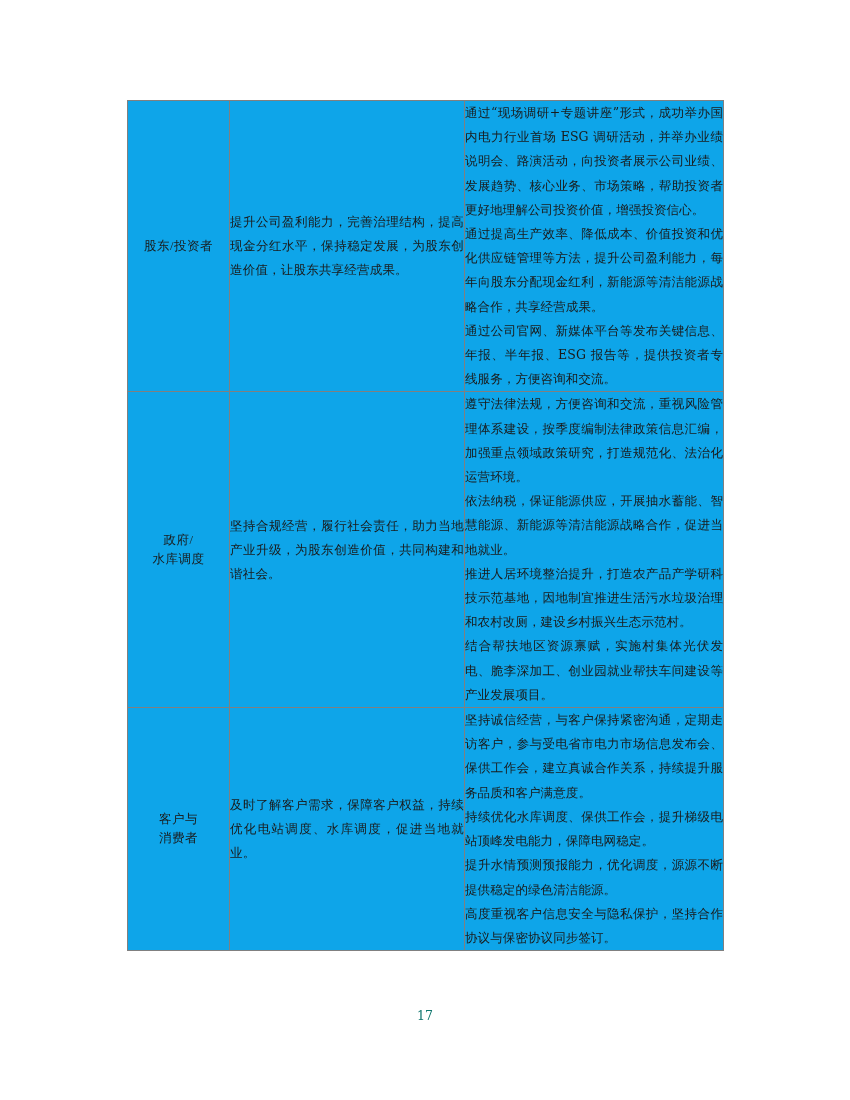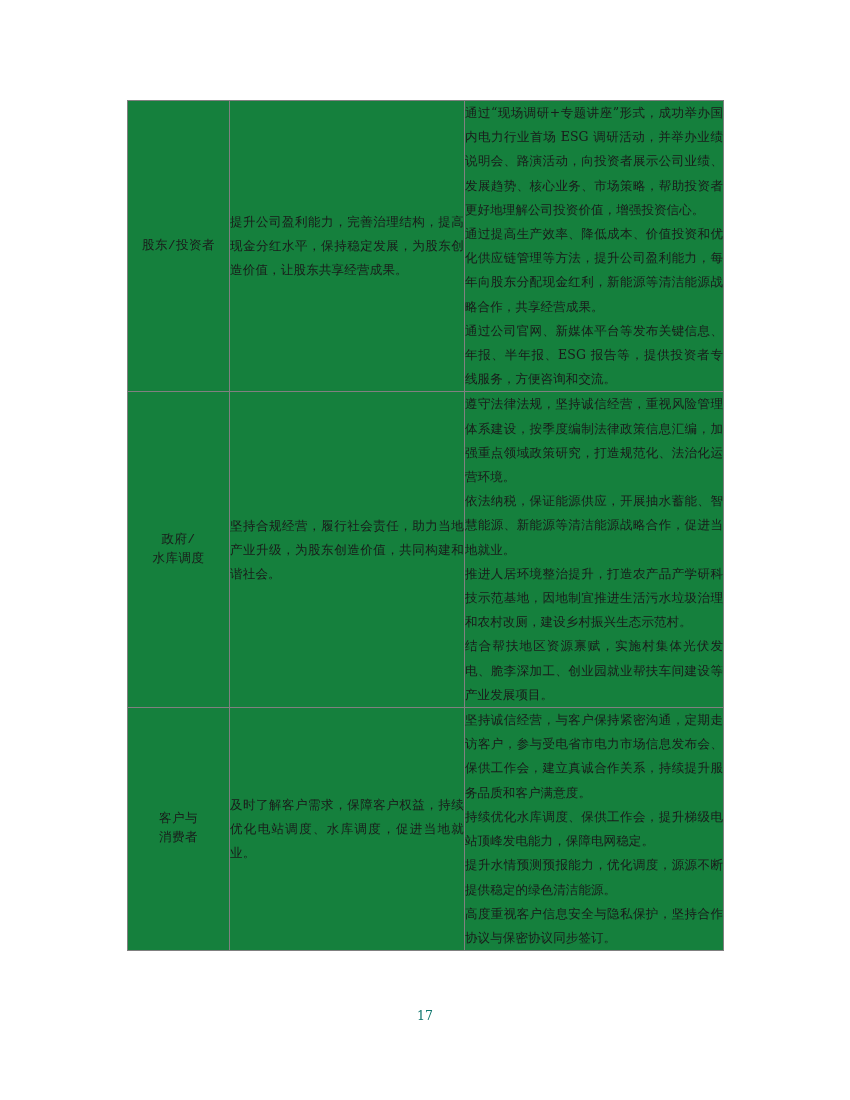--- a/index.html
+++ b/index.html
@@ -27,32 +27,32 @@
     left: 127px;
     top: 100px;
     width: 596px;
     border-collapse: collapse;
     table-layout: fixed;
   }
   .stakeholder-table td {
     border: 1px solid #808080;
     vertical-align: middle;
     padding: 0;
-    background: #15803d;
+    background: #0ea5e9;
   }
   .col-party   { width: 102px; }
   .col-expect  { width: 235px; }
   .col-response{ width: 259px; }
 
   .party-cell {
     text-align: center;
     padding: 4px 4px;
   }
   .party-label {
-    font-family: Liberation Mono, monospace;
+    font-family: Liberation Serif, serif;
     font-size: 12.5px;
     line-height: 19px;
     color: #1a1a1a;
     letter-spacing: 0.5px;
     white-space: pre-line;
   }
 
   .expect-cell {
     padding: 6px 10px;
     vertical-align: middle;
@@ -122,21 +122,21 @@
 
       <tr>
         <td class="party-cell">
           <div class="party-label">政府/
 水库调度</div>
         </td>
         <td class="expect-cell">
           <div class="expect-text">坚持合规经营，履行社会责任，助力当地产业升级，为股东创造价值，共同构建和谐社会。</div>
         </td>
         <td class="response-cell">
-          <p class="response-para">遵守法律法规，坚持诚信经营，重视风险管理体系建设，按季度编制法律政策信息汇编，加强重点领域政策研究，打造规范化、法治化运营环境。</p>
+          <p class="response-para">遵守法律法规，方便咨询和交流，重视风险管理体系建设，按季度编制法律政策信息汇编，加强重点领域政策研究，打造规范化、法治化运营环境。</p>
           <p class="response-para">依法纳税，保证能源供应，开展抽水蓄能、智慧能源、新能源等清洁能源战略合作，促进当地就业。</p>
           <p class="response-para">推进人居环境整治提升，打造农产品产学研科技示范基地，因地制宜推进生活污水垃圾治理和农村改厕，建设乡村振兴生态示范村。</p>
           <p class="response-para">结合帮扶地区资源禀赋，实施村集体光伏发电、脆李深加工、创业园就业帮扶车间建设等产业发展项目。</p>
         </td>
       </tr>
 
       <tr>
         <td class="party-cell">
           <div class="party-label">客户与
 消费者</div>

